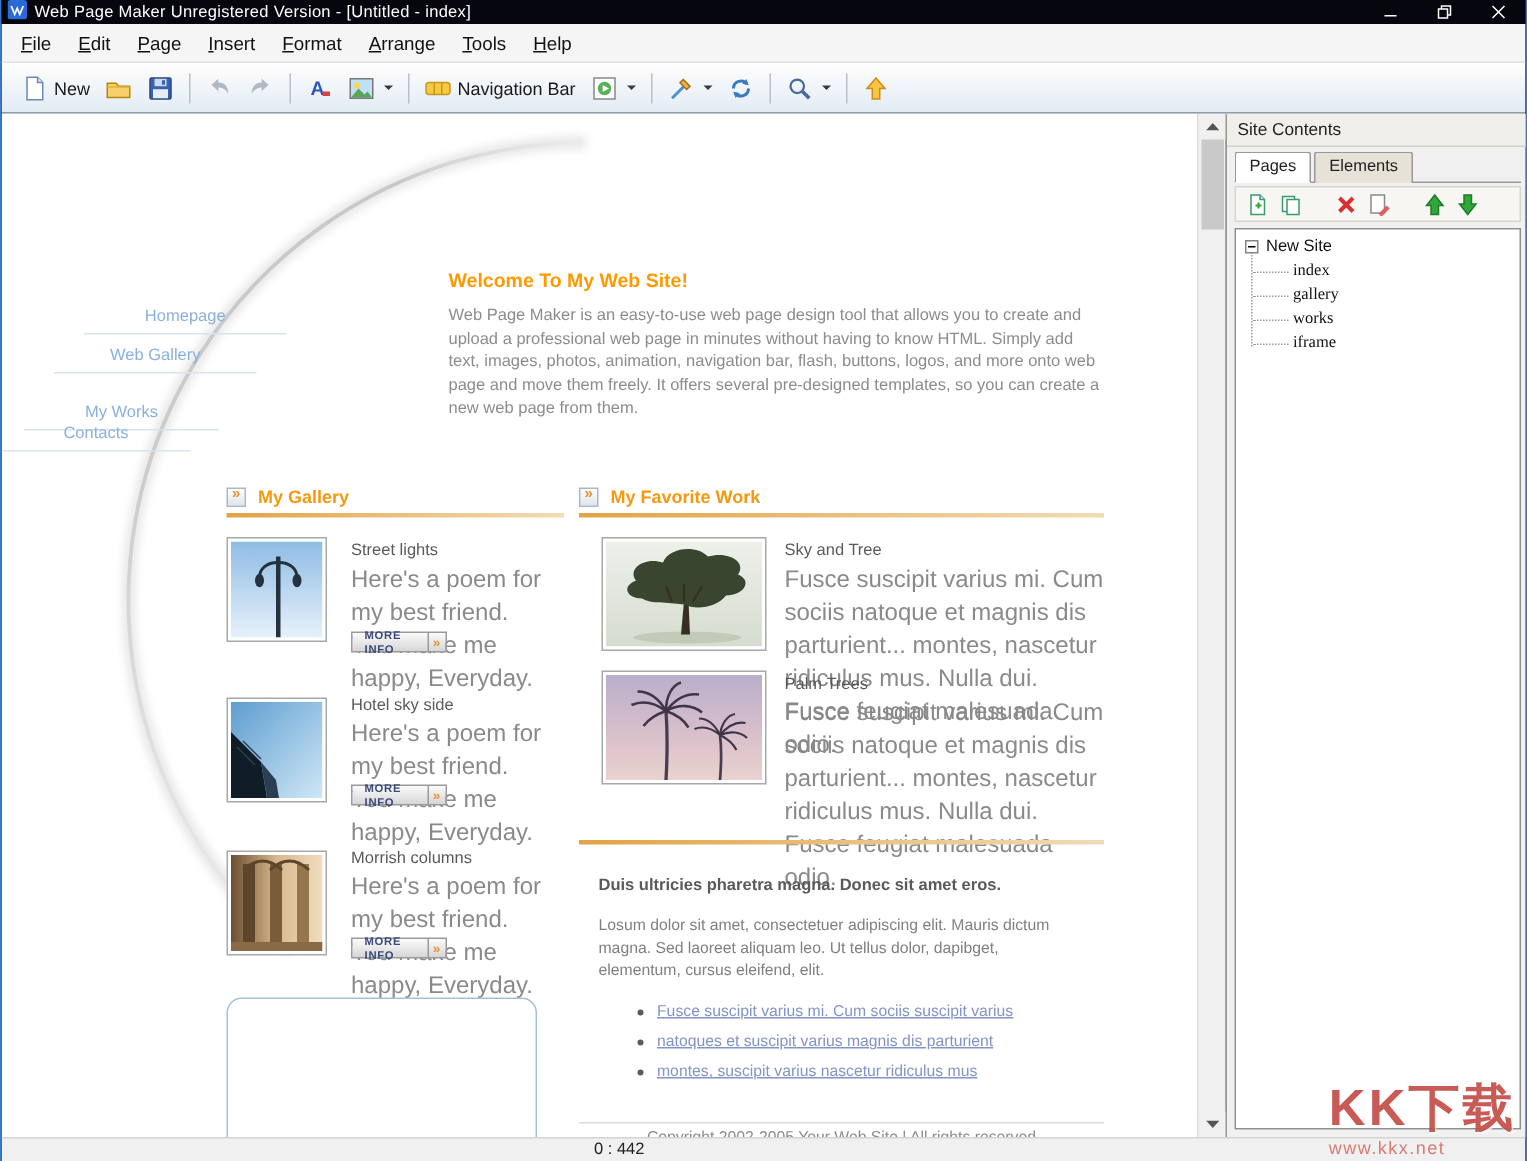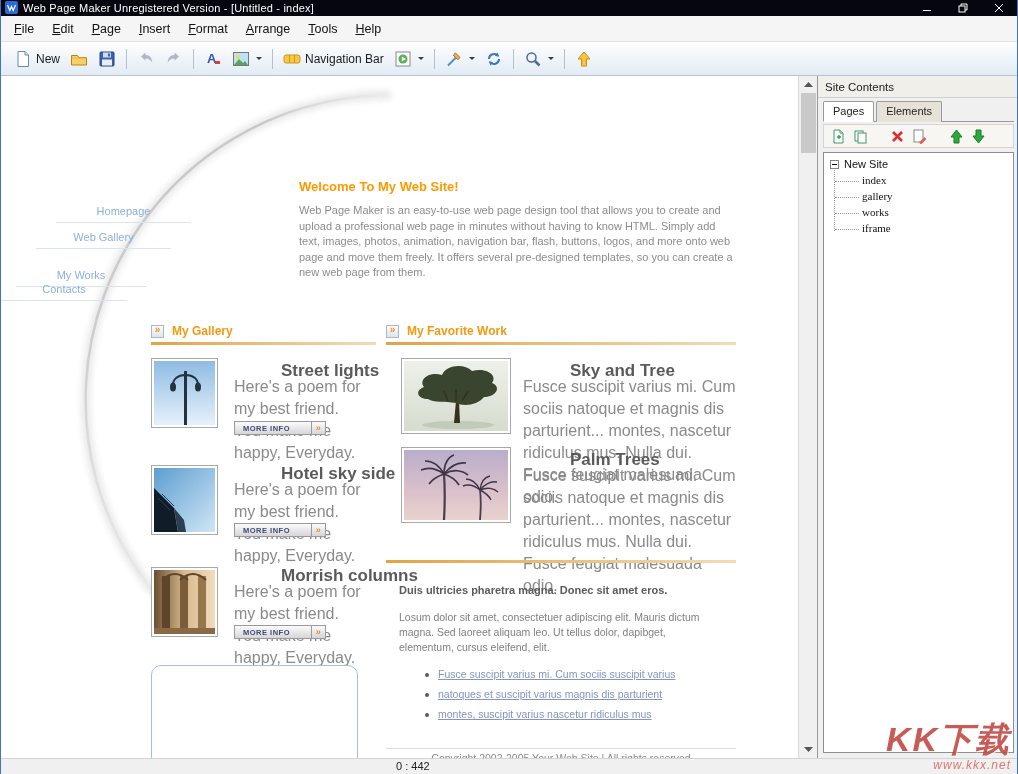--- a/index.html
+++ b/index.html
@@ -45,23 +45,23 @@
   .welcome-text { position:absolute; font-size:11px; color:#8c8c8c; line-height:1.42; }
   .sec-header { position:absolute; height:22px; display:flex; align-items:center; gap:8px; }
   .chev-icon { width:13px; height:13px; background:linear-gradient(#fdfdfd,#dde5ed);
                border:1px solid #aab8c6; color:#e8912d; font-size:10px; font-weight:bold;
                display:flex; align-items:center; justify-content:center; line-height:1; }
   .chev-icon::before { content:"\00BB"; margin-top:-2px; }
   .sec-title { color:#f5990f; font-weight:bold; font-size:12px; }
   .sec-underline { position:absolute; height:3px; background:linear-gradient(90deg,#e2a344,#f1dcb6); }
   .photo { position:absolute; background:#fff; border:1px solid #a8a8a8; padding:2px; }
   .photo svg { display:block; }
-  .item-name { position:absolute; font-size:17px; font-weight:bold; color:#5a5a5a;margin-left:47px; }
+  .item-name { position:absolute; font-size:11px; font-weight:normal; color:#5a5a5a; }
   .item-desc { position:absolute; font-size:16px; color:#8a8a8a; line-height:1.38; }
-  .more-btn { position:absolute; width:92px; height:14px; background:linear-gradient(#fbfbfb,#d6d6d6);
+  .more-btn { position:absolute; width:64px; height:14px; background:linear-gradient(#fbfbfb,#d6d6d6);
               border:1px solid #9a9a9a; display:flex; align-items:center; font-size:7.5px;
               font-weight:bold; color:#3a4a7a; letter-spacing:.5px; padding-left:8px; }
   .mb-chev { margin-left:auto; width:14px; height:100%; border-left:1px solid #9a9a9a; color:#e8912d;
              display:flex; align-items:center; justify-content:center; font-size:9px; font-weight:bold; }
   .mb-chev::before { content:"\00BB"; }
   .empty-box { position:absolute; border:1px solid #a5c0dc; border-radius:10px; background:#fff; }
   .other-heading { position:absolute; font-size:11px; font-weight:bold; color:#5a5a5a; }
   .other-body { position:absolute; font-size:10.5px; color:#808080; line-height:1.45; }
   .bullet { position:absolute; width:4px; height:4px; border-radius:50%; background:#5a5a5a; }
   .blink { position:absolute; font-size:10.5px; color:#8294c4; text-decoration:underline; white-space:nowrap; }
@@ -100,21 +100,21 @@
   .expand-box::before { content:""; display:block; width:5px; height:1px; background:#000; }
   .tree-vline { position:absolute; left:10px; top:14px; height:64px; border-left:1px dotted #9a9a9a; }
   .stub { position:absolute; left:11px; top:8px; width:24px; border-top:1px dotted #9a9a9a; }
 
   
   .status-bar { position:absolute; bottom:0; left:0; right:0; height:16px; background:#f0f0f0;
                 border-top:1px solid #d4d4d4; font-size:11px; color:#222; }
   .status-pos { position:absolute; left:395px; top:1px; }
 
   
-  .watermark { position:absolute; right:6px; bottom:2px; text-align:right; pointer-events:none;font-style:italic; }
+  .watermark { position:absolute; right:6px; bottom:2px; pointer-events:none; }
   .wm-title { font-size:34px; font-weight:bold; color:rgba(190,62,56,0.85); letter-spacing:2px;
               text-shadow:1px 1px 0 rgba(255,255,255,0.65); line-height:1.05; }
   .wm-url { font-size:12px; color:rgba(214,116,110,0.95); letter-spacing:1px; }
 </style>
 </head>
 <body>
 
 <div class="window">
 
   <div class="title-bar">

